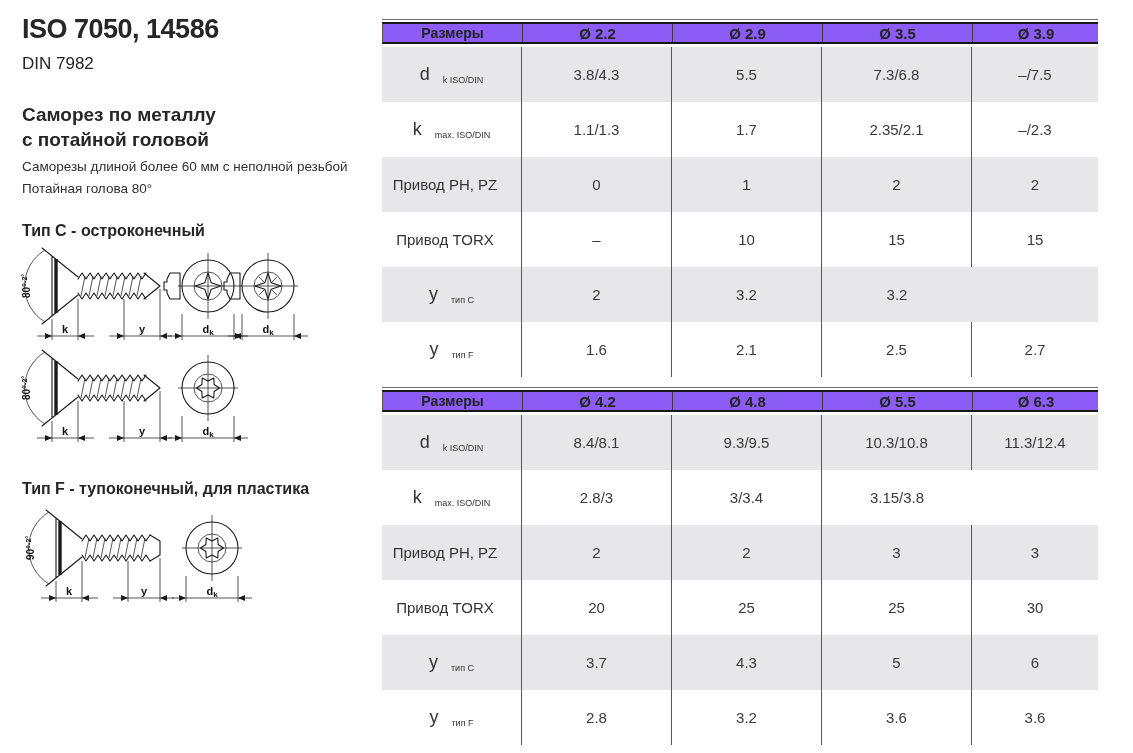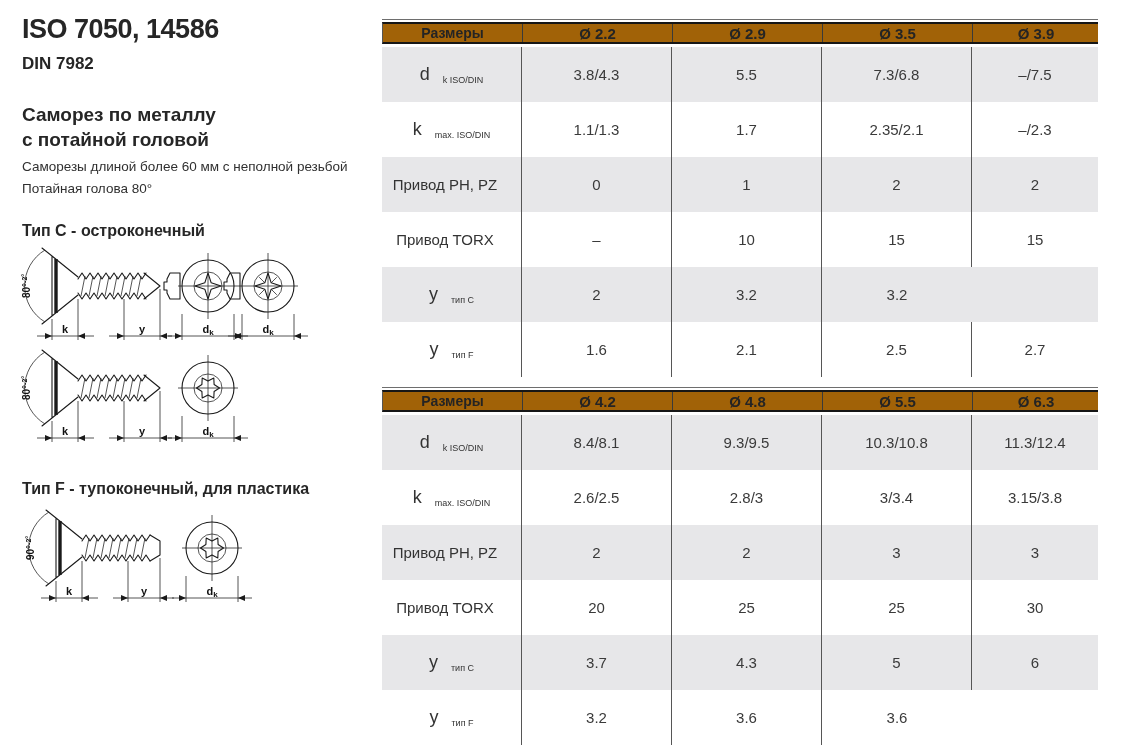--- a/index.html
+++ b/index.html
@@ -3,21 +3,21 @@
 <meta charset="utf-8">
 <style>
   html,body{margin:0;padding:0;background:#fff;}
   .page{position:relative;width:1133px;height:753px;background:#ffffff;
         font-family:"Liberation Sans",sans-serif;color:#2b2b2b;overflow:hidden;}
 
   
   .left-panel{position:absolute;left:22px;top:0;width:358px;height:566px;}
   .lp{position:absolute;left:0;margin:0;white-space:nowrap;}
   .title{top:14px;font-size:27px;font-weight:bold;letter-spacing:-0.5px;color:#262626;}
-  .subtitle{top:54px;font-size:17px;font-weight:bold;color:#262626;text-align:center;}
+  .subtitle{top:54px;font-size:17px;font-weight:normal;color:#262626;text-align:center;}
   .product{top:102px;font-size:19px;font-weight:bold;line-height:25px;color:#262626;}
   .desc{top:156px;font-size:13.5px;line-height:22px;color:#303030;}
   .type-head{font-size:16px;font-weight:bold;color:#262626;}
   .type-c{top:222px;}
   .type-f{top:480px;}
   .draw{position:absolute;}
   .d1{left:-4px;top:246px;}
   .d2{left:-4px;top:348px;}
   .d3{left:0px;top:508px;}
 
@@ -29,21 +29,21 @@
   .dimtxt{font-family:"Liberation Sans",sans-serif;font-size:11px;font-weight:bold;fill:#111;}
   .angtxt{font-family:"Liberation Sans",sans-serif;font-size:10px;font-weight:bold;fill:#111;}
 
   
   .tables{position:absolute;left:382px;top:0;width:716px;}
   .dim-table{position:absolute;left:0;width:716px;}
   #t1{top:19px;}
   #t2{top:387px;}
   .topline{height:0;border-top:1px solid #6e6e6e;margin-bottom:2px;}
   .thead{display:grid;grid-template-columns:140px 150px 150px 150px 126px;
-         background:#a16207;border-top:2px solid #161616;border-bottom:2px solid #161616;
+         background:#8b5cf6;border-top:2px solid #161616;border-bottom:2px solid #161616;
          border-left:1px solid #555;height:18px;margin-bottom:3px;}
   .hc{display:flex;align-items:center;justify-content:center;height:100%;
       font-weight:bold;font-size:14px;color:#242424;border-right:1px solid #3a3a3a;}
   .hc.dia{font-size:15px;}
   .hc:last-child{border-right:none;text-align:center;}
   .trow{display:grid;grid-template-columns:140px 150px 150px 150px 126px;height:55px;}
   .trow.shade{background:#e7e7e9;}
   .cell{display:flex;align-items:center;justify-content:center;
         font-size:15px;color:#3a3a3a;border-right:1px solid #565656;}
   .cell:last-child{border-right:none;}
@@ -256,21 +256,20 @@
           <div class="cell">8.4/8.1</div>
           <div class="cell">9.3/9.5</div>
           <div class="cell">10.3/10.8</div>
           <div class="cell">11.3/12.4</div>
         </div>
         <div class="trow">
           <div class="cell label sym">
               <span class="lm">k</span>
               <span class="ls">max. ISO/DIN</span>
             </div>
-          <div class="cell">2.6/2.5</div>
           <div class="cell">2.8/3</div>
           <div class="cell">3/3.4</div>
           <div class="cell">3.15/3.8</div>
         </div>
         <div class="trow shade">
           <div class="cell label">
               <span class="lm">Привод PH, PZ</span>
               <span class="ls"></span>
             </div>
           <div class="cell">2</div>
@@ -296,20 +295,21 @@
           <div class="cell">3.7</div>
           <div class="cell">4.3</div>
           <div class="cell">5</div>
           <div class="cell">6</div>
         </div>
         <div class="trow">
           <div class="cell label sym">
               <span class="lm">y</span>
               <span class="ls">тип F</span>
             </div>
+          <div class="cell">2.8</div>
           <div class="cell">3.2</div>
           <div class="cell">3.6</div>
           <div class="cell">3.6</div>
         </div>
       </div>
     </section>
 
   </main>
 </div>
 

